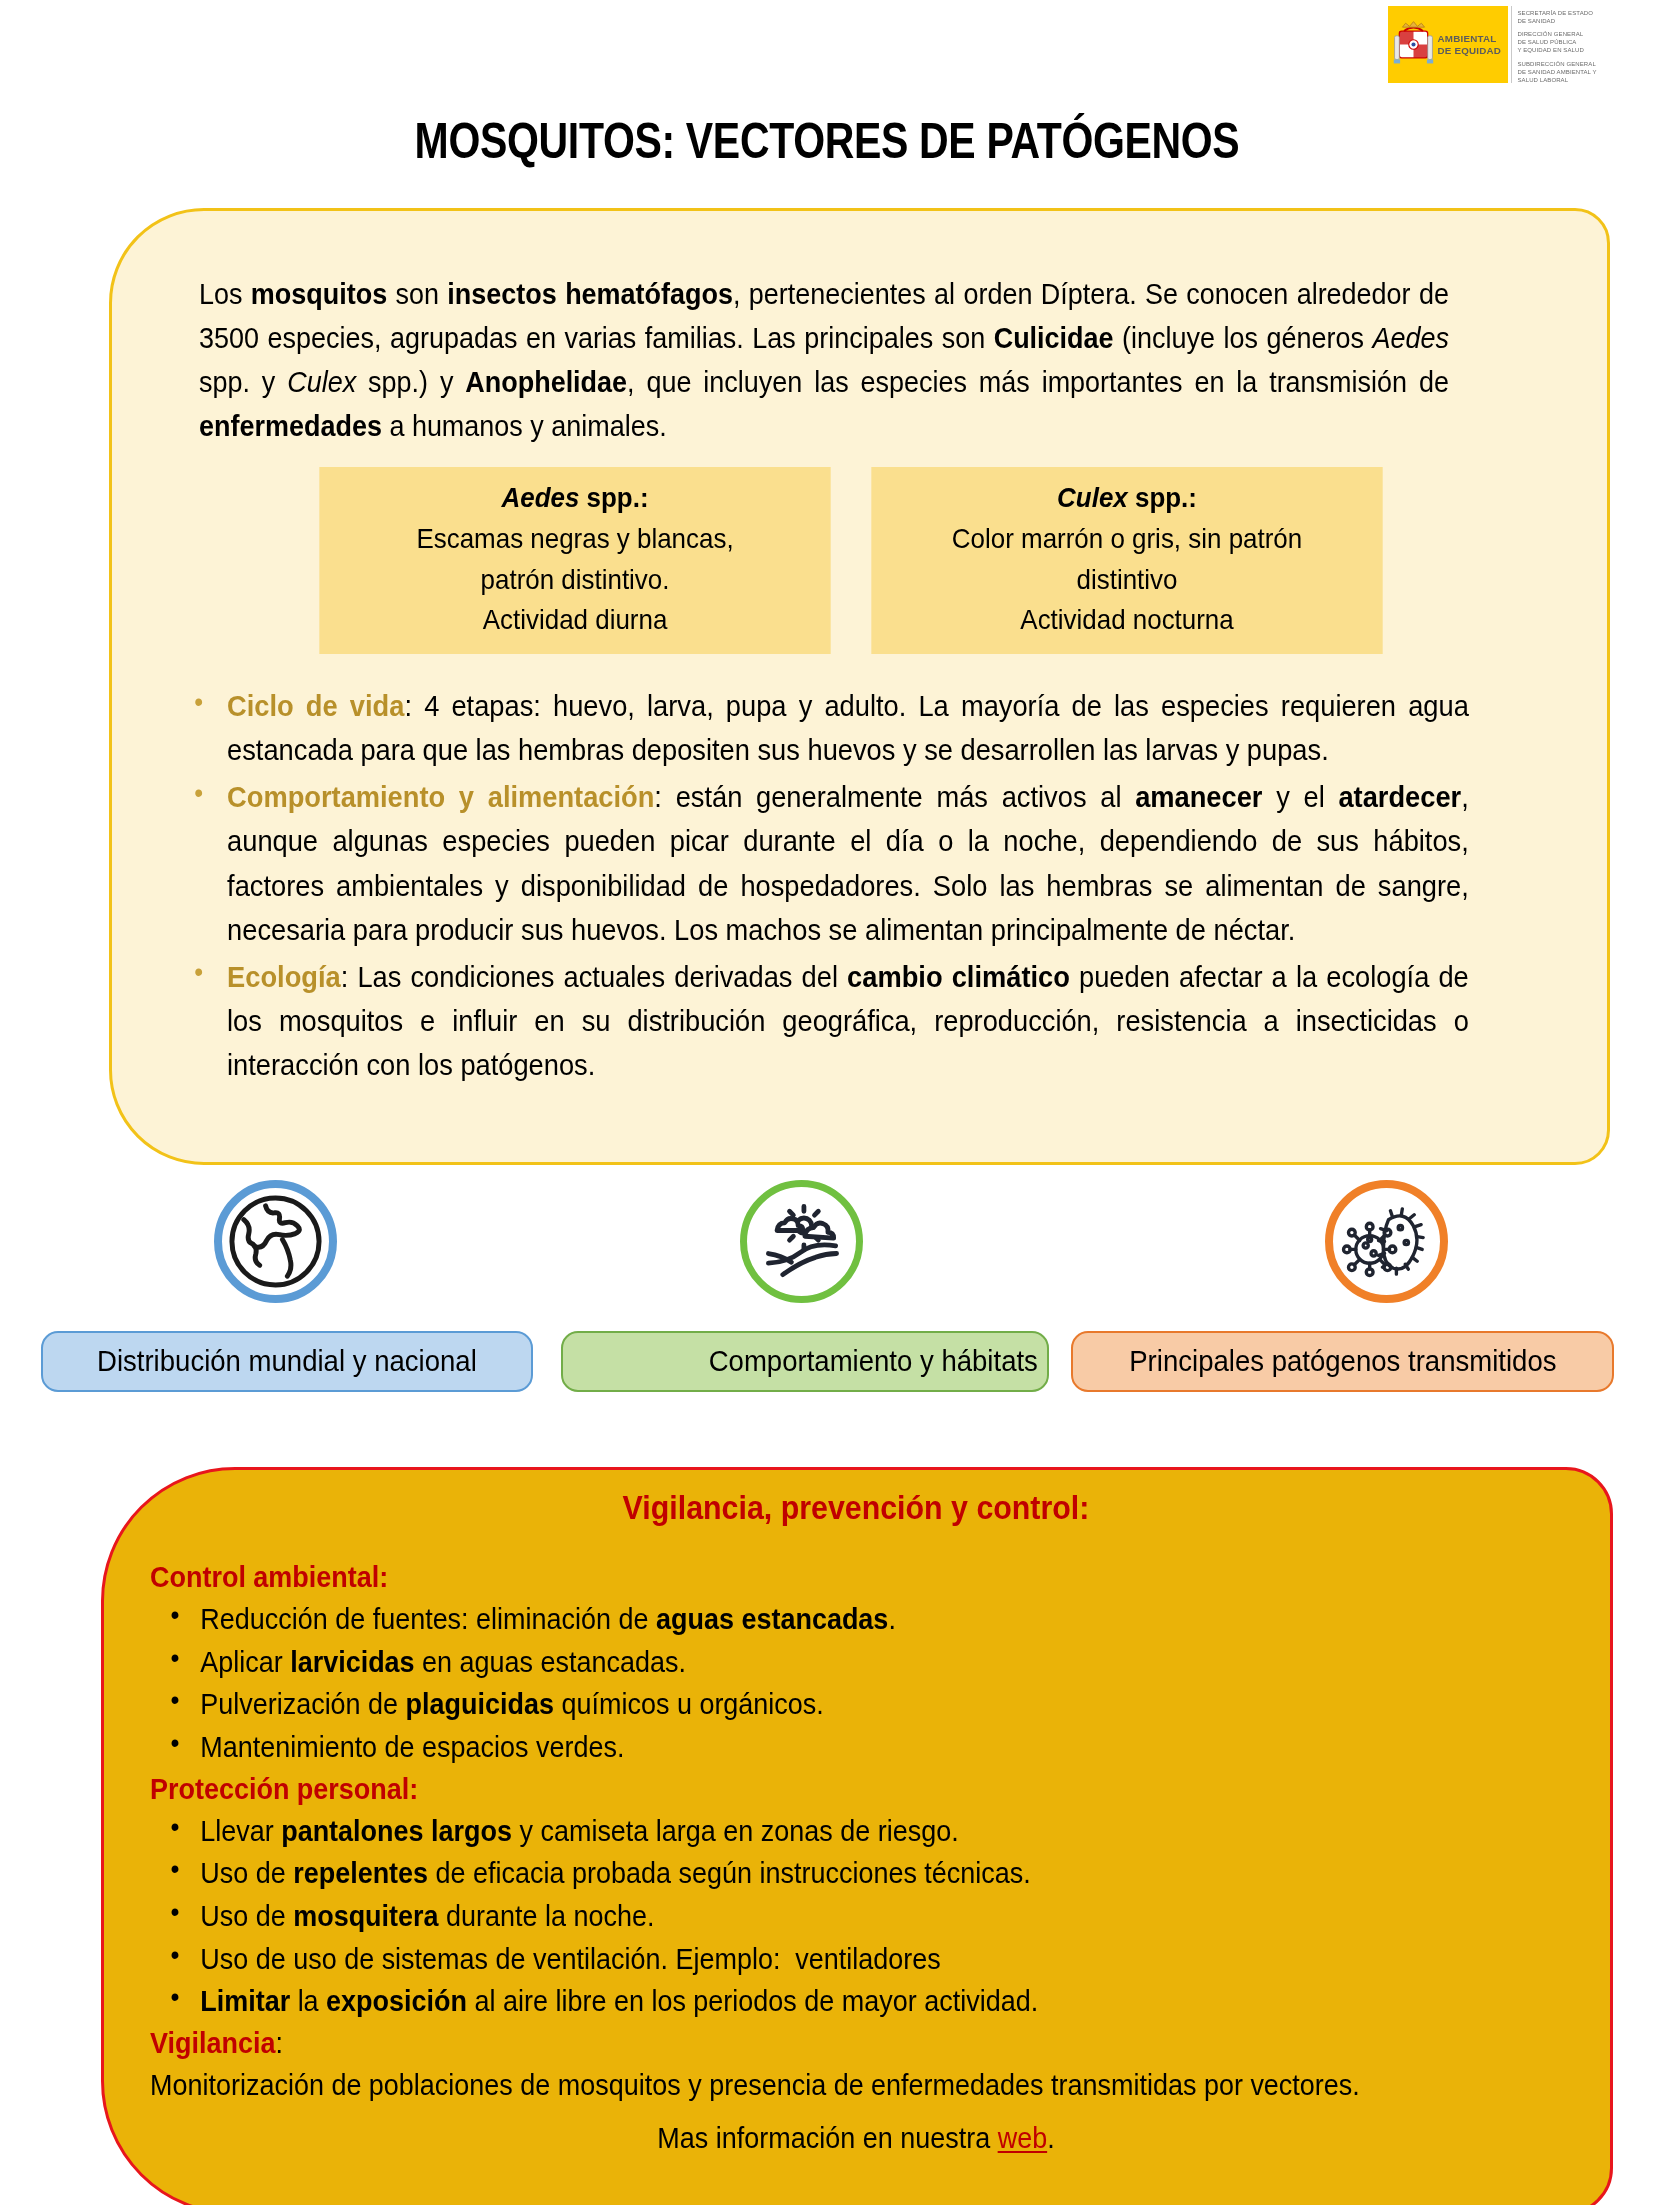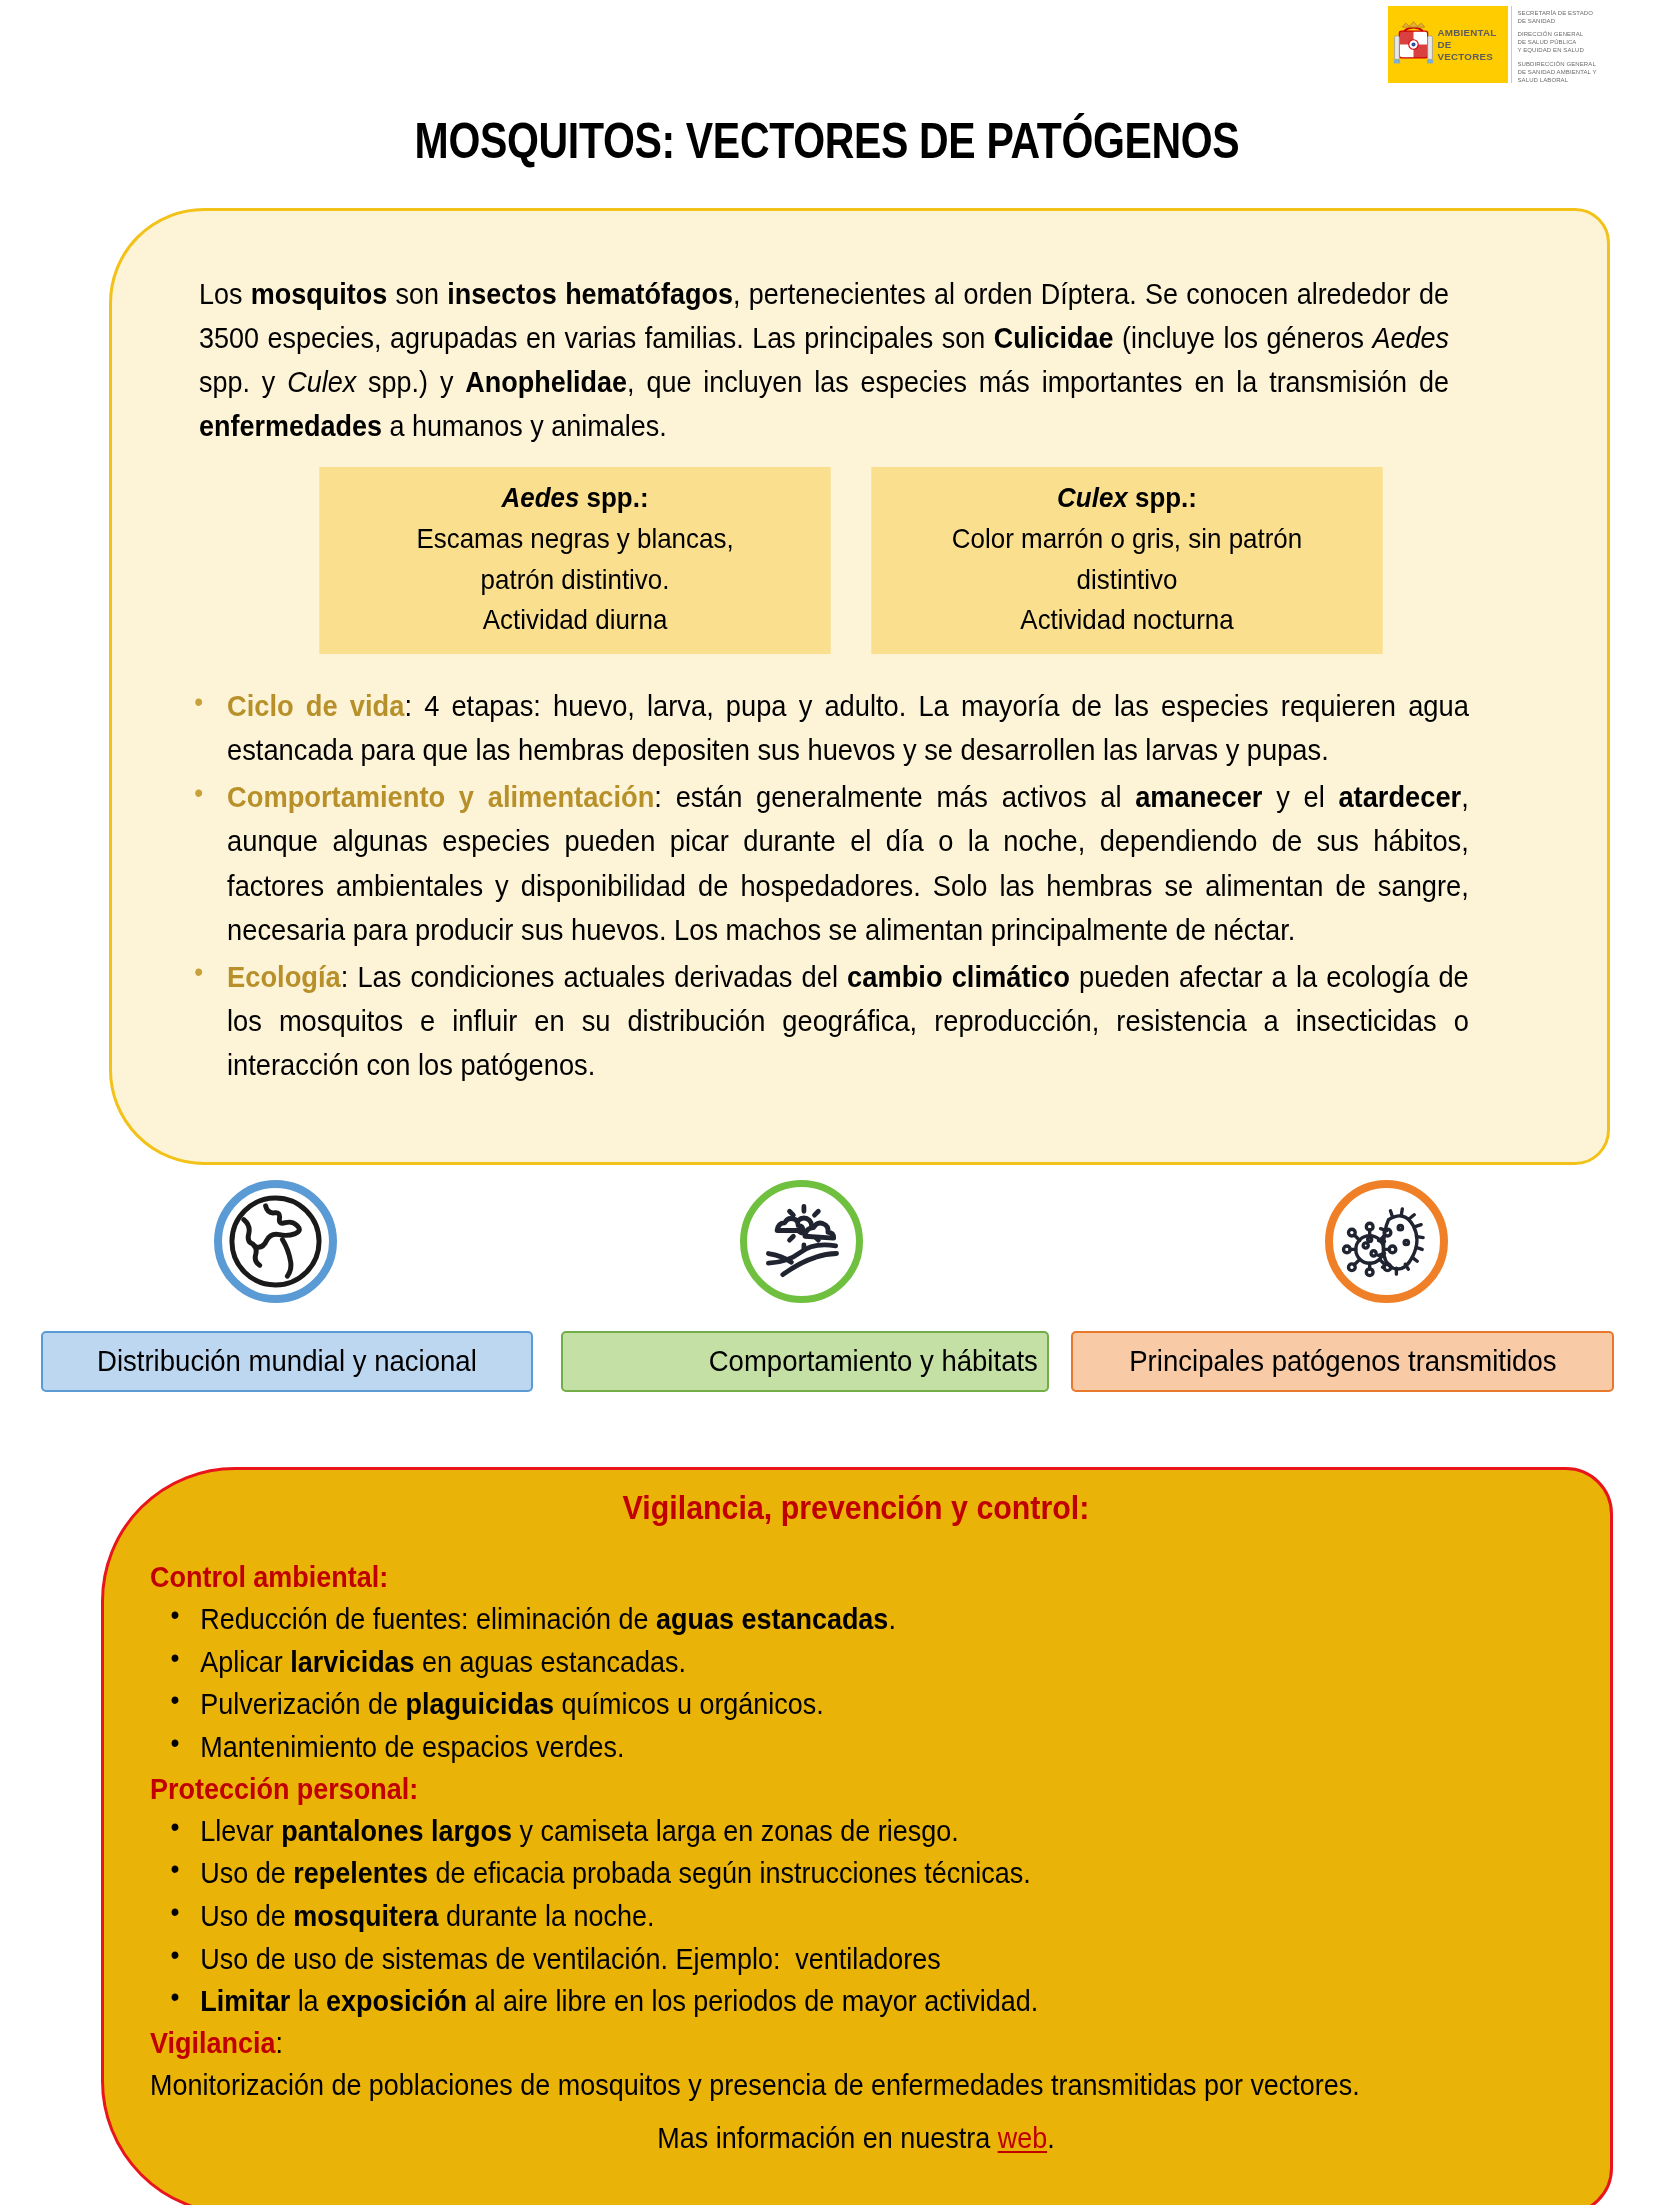--- a/index.html
+++ b/index.html
@@ -195,21 +195,21 @@
   .nav-row {
     position: absolute;
     top: 1331px;
     left: 0;
     width: 1654px;
     height: 65px;
   }
   .nav-btn {
     position: absolute;
     height: 61px;
-    border-radius: 5px;
+    border-radius: 17px;
     display: flex;
     align-items: center;
     justify-content: center;
     font-family: "Liberation Sans Narrow", "Liberation Sans", sans-serif;
     font-size: 29px;
     color: #000;
     white-space: nowrap;
   }
   .nav-btn span { transform: scaleX(0.95); transform-origin: center; display:block;}
   .nav-btn.blue   { left: 41px;   width: 492px;  background: #BDD7F0; border: 2.4px solid #5B9BD5; }
@@ -317,21 +317,21 @@
           <path d="M14 14 q12 -9 24 0" fill="none" stroke="#c00" stroke-width="2.4"></path>
           <path d="M12 9 l4 -5 5 4 5 -6 5 6 5 -4 4 5 z" fill="#e8b33a" stroke="#b07d16" stroke-width="1"></path>
           <rect x="2" y="20" width="6" height="30" rx="2" fill="#e8e8e8" stroke="#999" stroke-width="1"></rect>
           <rect x="44" y="20" width="6" height="30" rx="2" fill="#e8e8e8" stroke="#999" stroke-width="1"></rect>
           <rect x="1" y="50" width="8" height="5" fill="#7aaed6"></rect>
           <rect x="43" y="50" width="8" height="5" fill="#7aaed6"></rect>
         </svg>
       </div>
       <div class="ministerio-text">
         <div>AMBIENTAL</div>
-        <div>DE VECTORES</div>
+        <div>DE EQUIDAD</div>
       </div>
     </div>
     <div class="logo-divider"></div>
     <div class="logo-lines">
       <div class="grp" style="white-space:pre-line">SECRETARÍA DE ESTADO
 DE SANIDAD</div>
       <div class="grp" style="white-space:pre-line">DIRECCIÓN GENERAL
 DE SALUD PÚBLICA
 Y EQUIDAD EN SALUD</div>
       <div class="grp" style="white-space:pre-line">SUBDIRECCIÓN GENERAL

